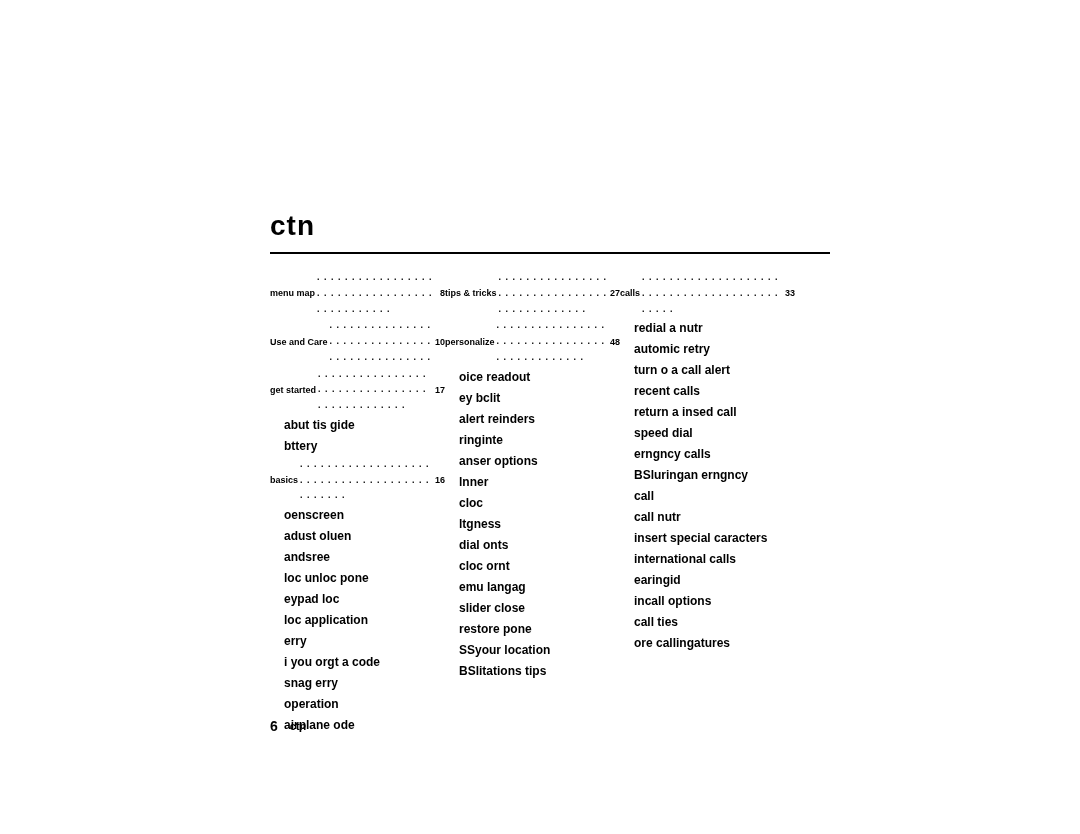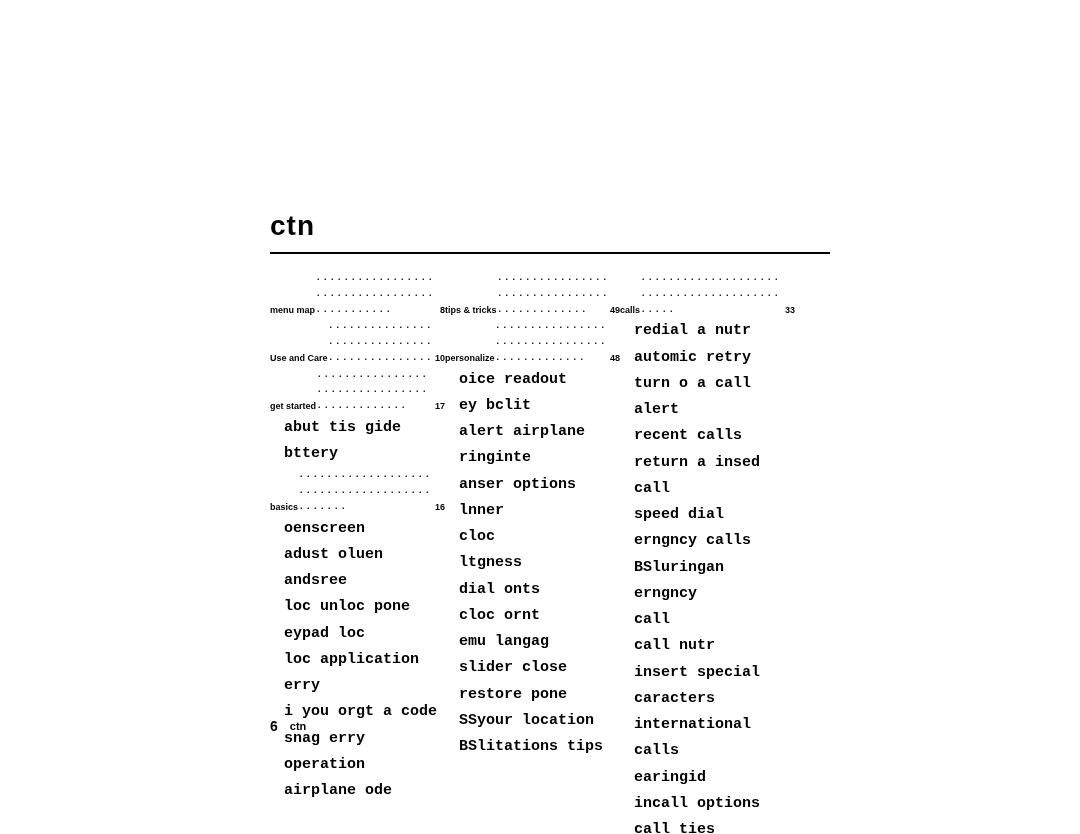--- a/index.html
+++ b/index.html
@@ -83,21 +83,21 @@
       align-items: center;
     }
 
     .page-footer .page-num {
       font-size: 14px;
       font-weight: bold;
     }
 
     .entry-row {
       display: flex;
-      align-items: flex-end;
+      align-items: center;
       font-size: 9px;
       line-height: 1.75;
       font-family: Arial, Helvetica, sans-serif;
       font-weight: bold;
     }
 
     .entry-row .label {
       white-space: nowrap;
     }
 
@@ -112,22 +112,22 @@
       font-size: 9px;
       font-weight: bold;
       letter-spacing: 1px;
     }
 
     .entry-row .num {
       white-space: nowrap;
     }
 
     .sub-item {
-      font-size: 15px;
-      font-family: Liberation Mono, monospace;
+      font-size: 12px;
+      font-family: Liberation Sans, sans-serif;
       font-weight: bold;
       line-height: 1.75;
       padding-left: 14px;
     }
   </style>
 </head>
 <body>
 
 <div class="page-container">
   <div class="content-area">
@@ -170,30 +170,30 @@
         <div class="sub-item">i you orgt a code</div>
         <div class="sub-item">snag erry</div>
         <div class="sub-item">operation</div>
         <div class="sub-item">airplane ode</div>
       </div>
 
       <div class="col col-2">
         <div class="entry-row">
           <span class="label">tips &amp; tricks</span>
           <span class="dots"></span>
-          <span class="num">49</span>
+          <span class="num">27</span>
         </div>
         <div class="entry-row">
           <span class="label">personalize</span>
           <span class="dots"></span>
           <span class="num">48</span>
         </div>
         <div class="sub-item">oice readout</div>
         <div class="sub-item">ey bclit</div>
-        <div class="sub-item">alert airplane</div>
+        <div class="sub-item">alert reinders</div>
         <div class="sub-item">ringinte</div>
         <div class="sub-item">anser options</div>
         <div class="sub-item">lnner</div>
         <div class="sub-item">cloc</div>
         <div class="sub-item">ltgness</div>
         <div class="sub-item">dial onts</div>
         <div class="sub-item">cloc ornt</div>
         <div class="sub-item">emu langag</div>
         <div class="sub-item">slider close</div>
         <div class="sub-item">restore pone</div>

